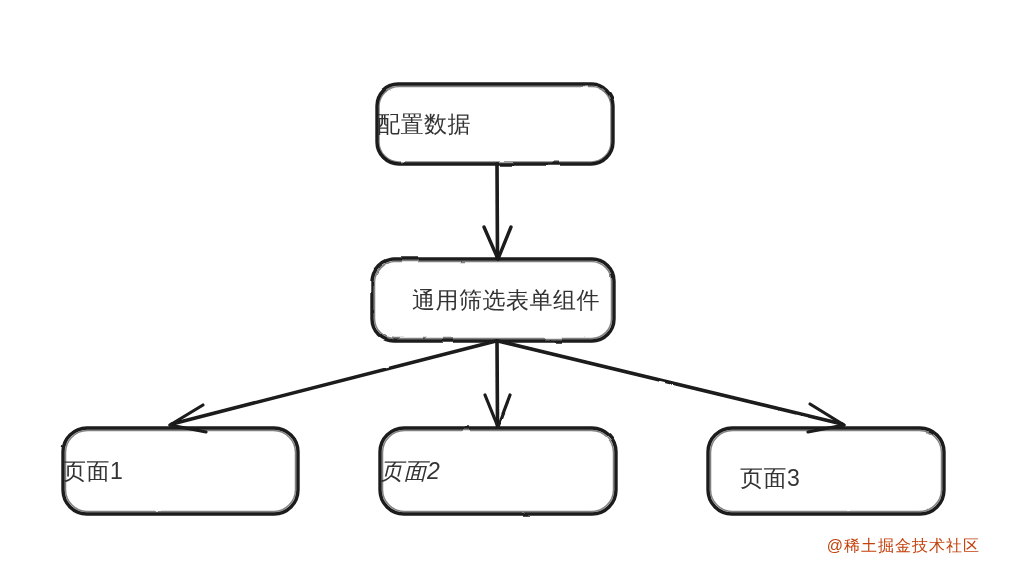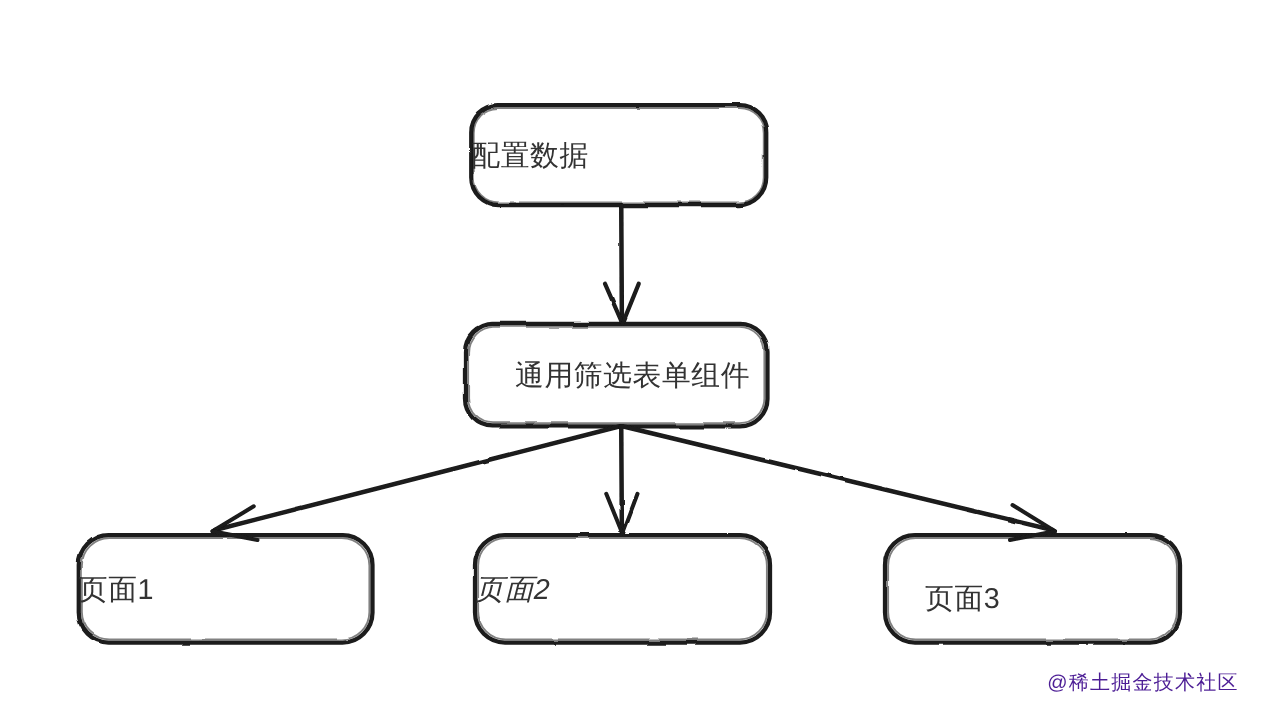--- a/index.html
+++ b/index.html
@@ -40,24 +40,24 @@
     white-space: nowrap;
   }
   #box-config   { left: 377px; top: 84px;  width: 236px; height: 80px; }
   #box-filter   { left: 372px; top: 259px; width: 242px; height: 82px; padding-left: 40px; }
   #box-page-1   { left: 63px;  top: 428px; width: 235px; height: 86px; border-radius: 13px; }
   #box-page-2   { left: 380px; top: 428px; width: 236px; height: 86px; font-style: italic; }
   #box-page-3   { left: 708px; top: 428px; width: 236px; height: 100px; margin-left: 32px; }
 
   #watermark {
     position: absolute;
-    right: 18px;
+    right: 29px;
     bottom: 14px;
     font-size: 16px;
-    color: #4c1d95;
+    color: #c2410c;
     letter-spacing: 1px;
     white-space: nowrap;
     user-select: none;
   }
 </style>
 </head>
 <body>
 
 <div id="canvas">
 

